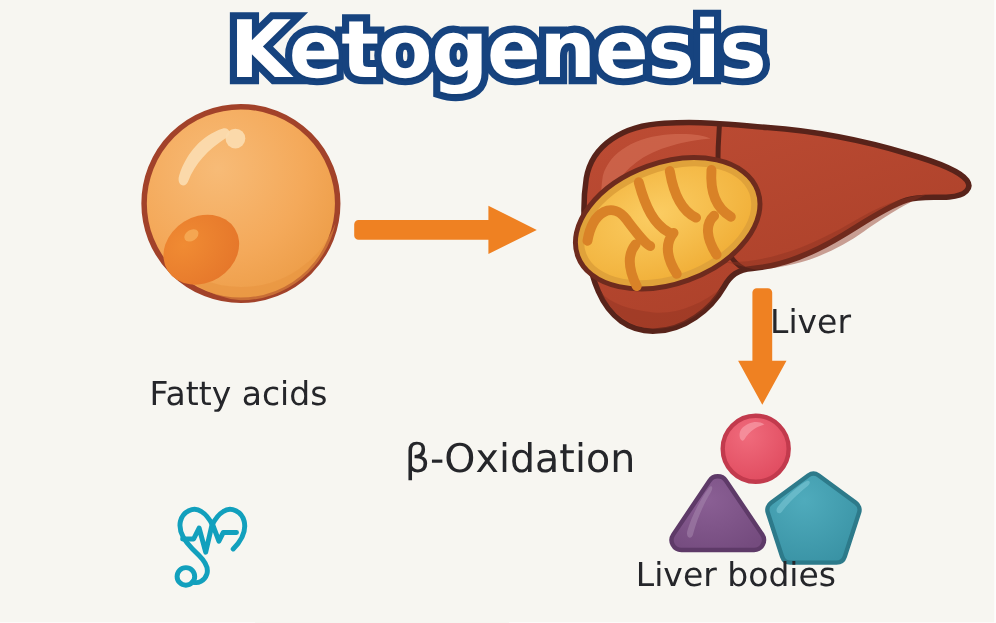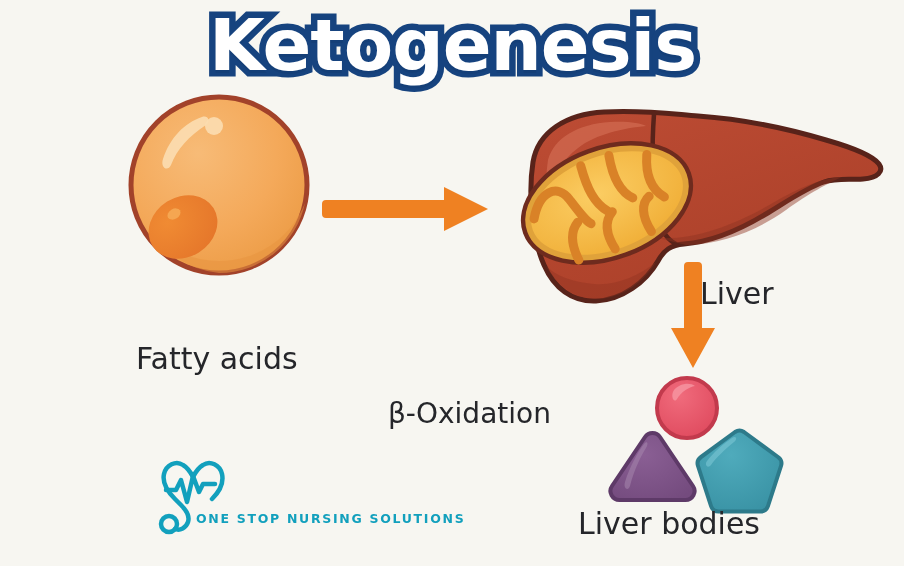--- a/index.html
+++ b/index.html
@@ -53,23 +53,23 @@
     top: 301px;
     font-size: 30px;
     margin-top: 40px;
   }
   #label-liver {
     left: 700px;
     top: 276px;
     font-size: 30px;
   }
   #label-beta-oxidation {
-    left: 388px;
+    left: 368px;
     top: 397px;
-    font-size: 28px;
+    font-size: 36px;
   }
   #label-ketone-bodies {
     left: 578px;
     top: 506px;
     font-size: 30px;
   }
 
   
   #logo-wordmark {
     position: absolute;
@@ -248,15 +248,14 @@
                  L31 53
                  C37 59 40 64 38 70
                  C36 76 30 79 25 77"></path>
 
         <circle cx="19" cy="72" r="8"></circle>
 
         <path d="M16 38 h10 l5 -10 l6 22 l6 -26 l6 16 l4 -8 h12"></path>
       </g>
     </svg>
   </div>
-  <div id="logo-tagline">ONE STOP NURSING SOLUTIONS</div>
 
 </div>
 
 </body></html>

